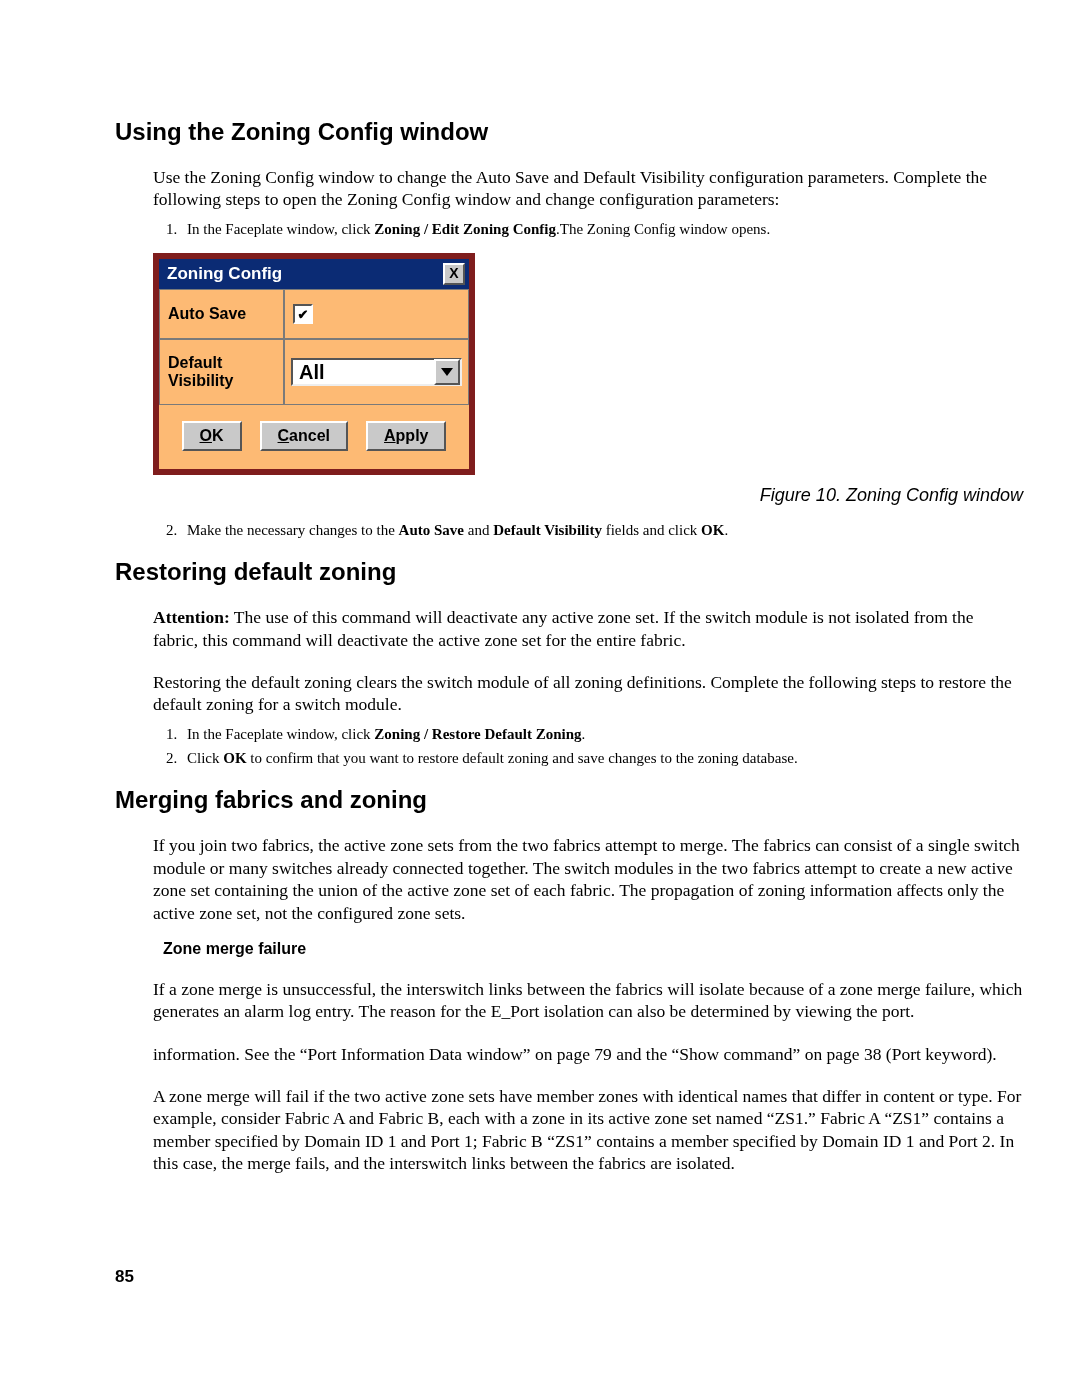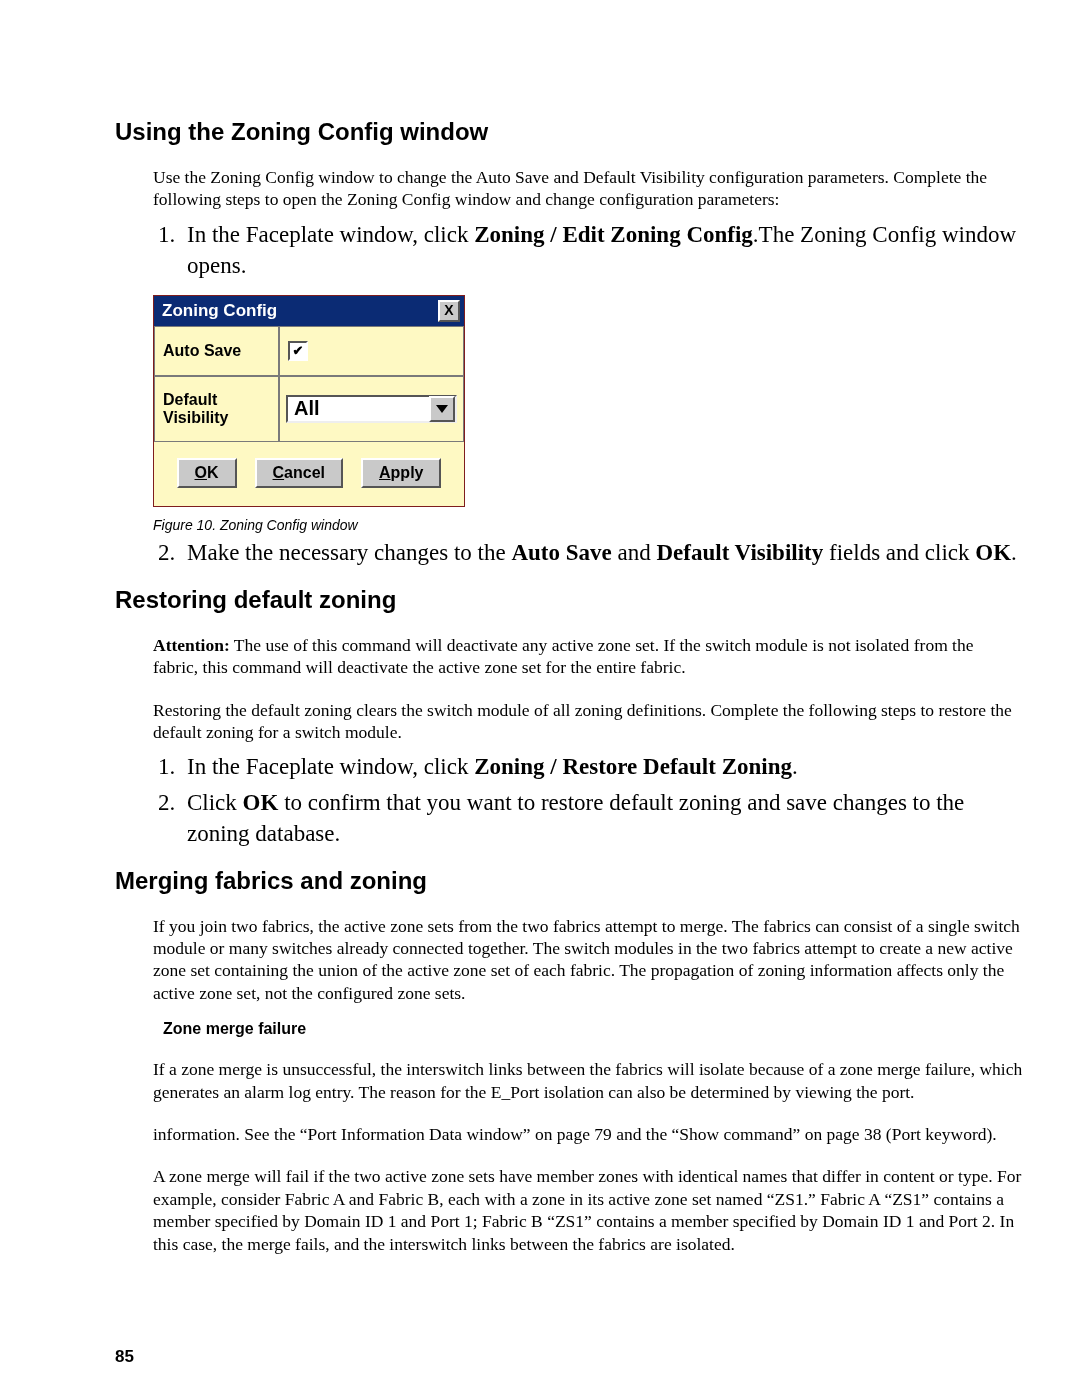--- a/index.html
+++ b/index.html
@@ -24,50 +24,51 @@
     font-weight: bold;
     font-size: 16px;
     margin: 16px 0 4px 48px;
   }
   .body-text {
     font-size: 17.5px;
     line-height: 1.28;
     margin: 20px 0 8px 38px;
   }
   ol.steps {
-    font-size: 23px;
+    font-size: 15px;
     line-height: 1.35;
     margin: 4px 0 8px 38px;
     padding-left: 28px;
   }
   ol.steps li {
     margin-bottom: 4px;
     padding-left: 6px;
   }
   .figure-caption {
     font-family: Arial, Helvetica, sans-serif;
     font-style: italic;
-    font-size: 14px;
-    margin: 8px 0 4px 38px;
+    font-size: 18px;
+    margin: 8px 0 14px 38px;
+    text-align: right;
   }
   .bold { font-weight: bold; }
   .pagenum {
     font-family: Arial, Helvetica, sans-serif;
     font-weight: bold;
     font-size: 17px;
     margin-top: 92px;
     margin-left: 0;
   }
 
   
   .dialog {
     margin: 14px 0 10px 38px;
     width: 310px;
-    border: 1px solid #7f1d1d;
-    background: #fef9c3;
+    border: 6px solid #7f1d1d;
+    background: #fdba74;
     font-family: Arial, Helvetica, sans-serif;
   }
   .titlebar {
     display: flex;
     align-items: center;
     justify-content: space-between;
     background: #0b2b74;
     color: #fff;
     font-weight: bold;
     font-size: 17px;

